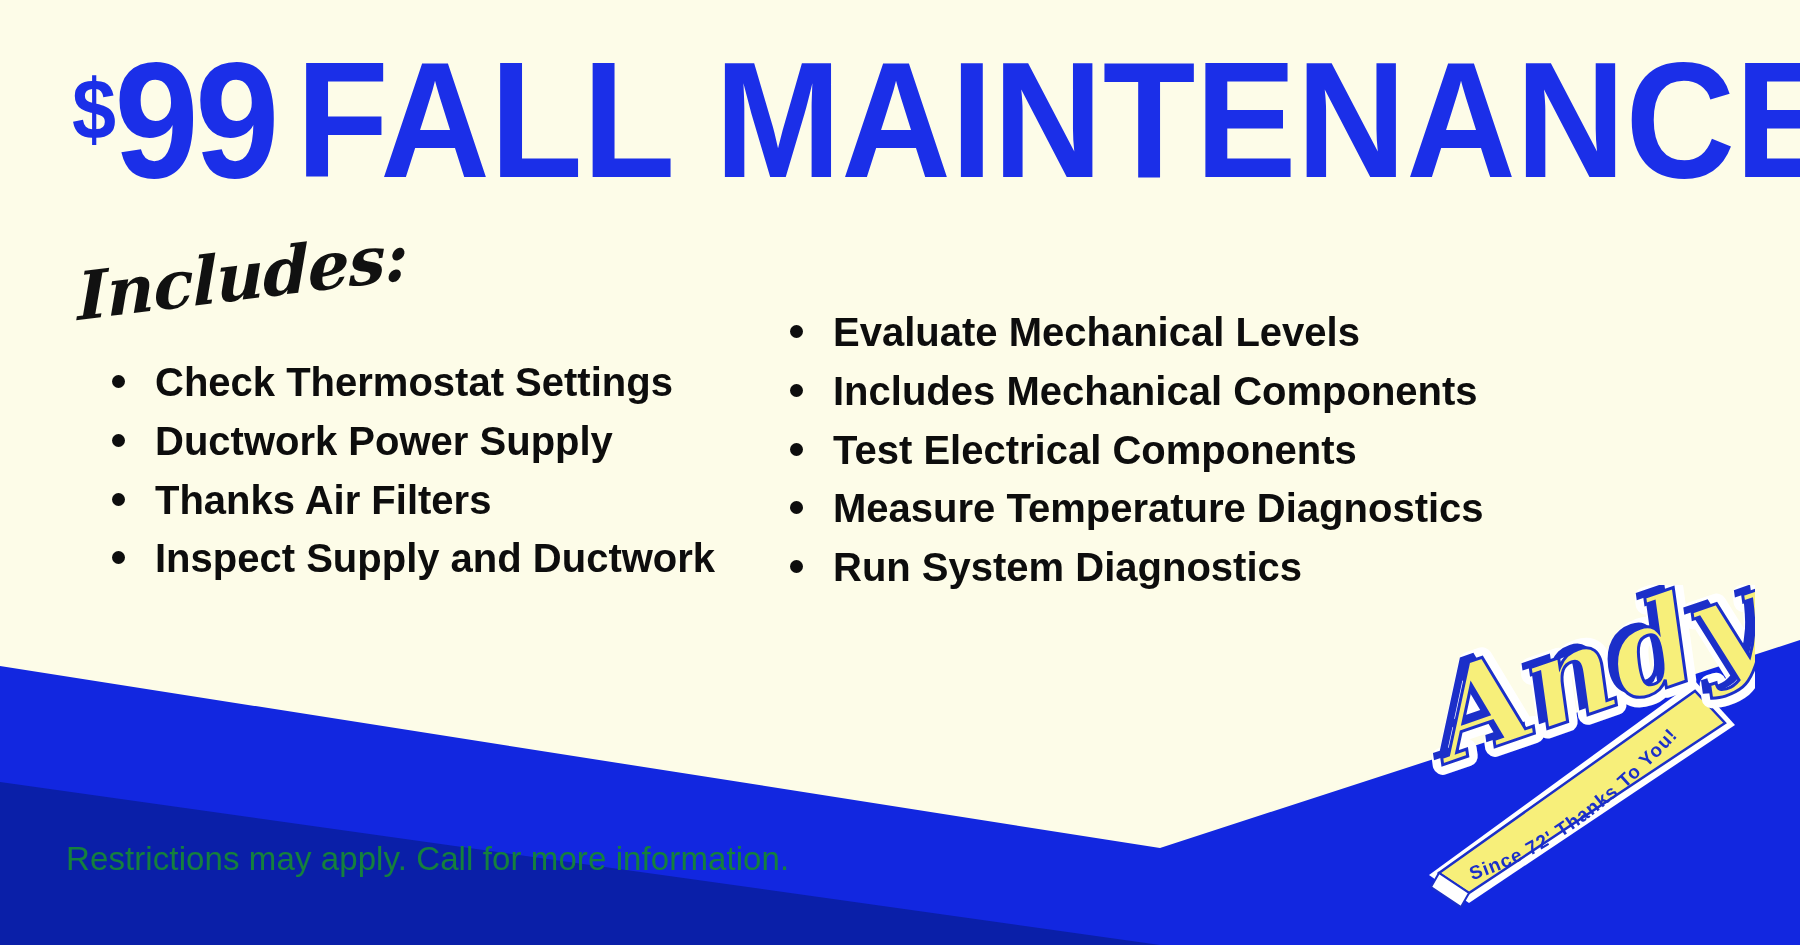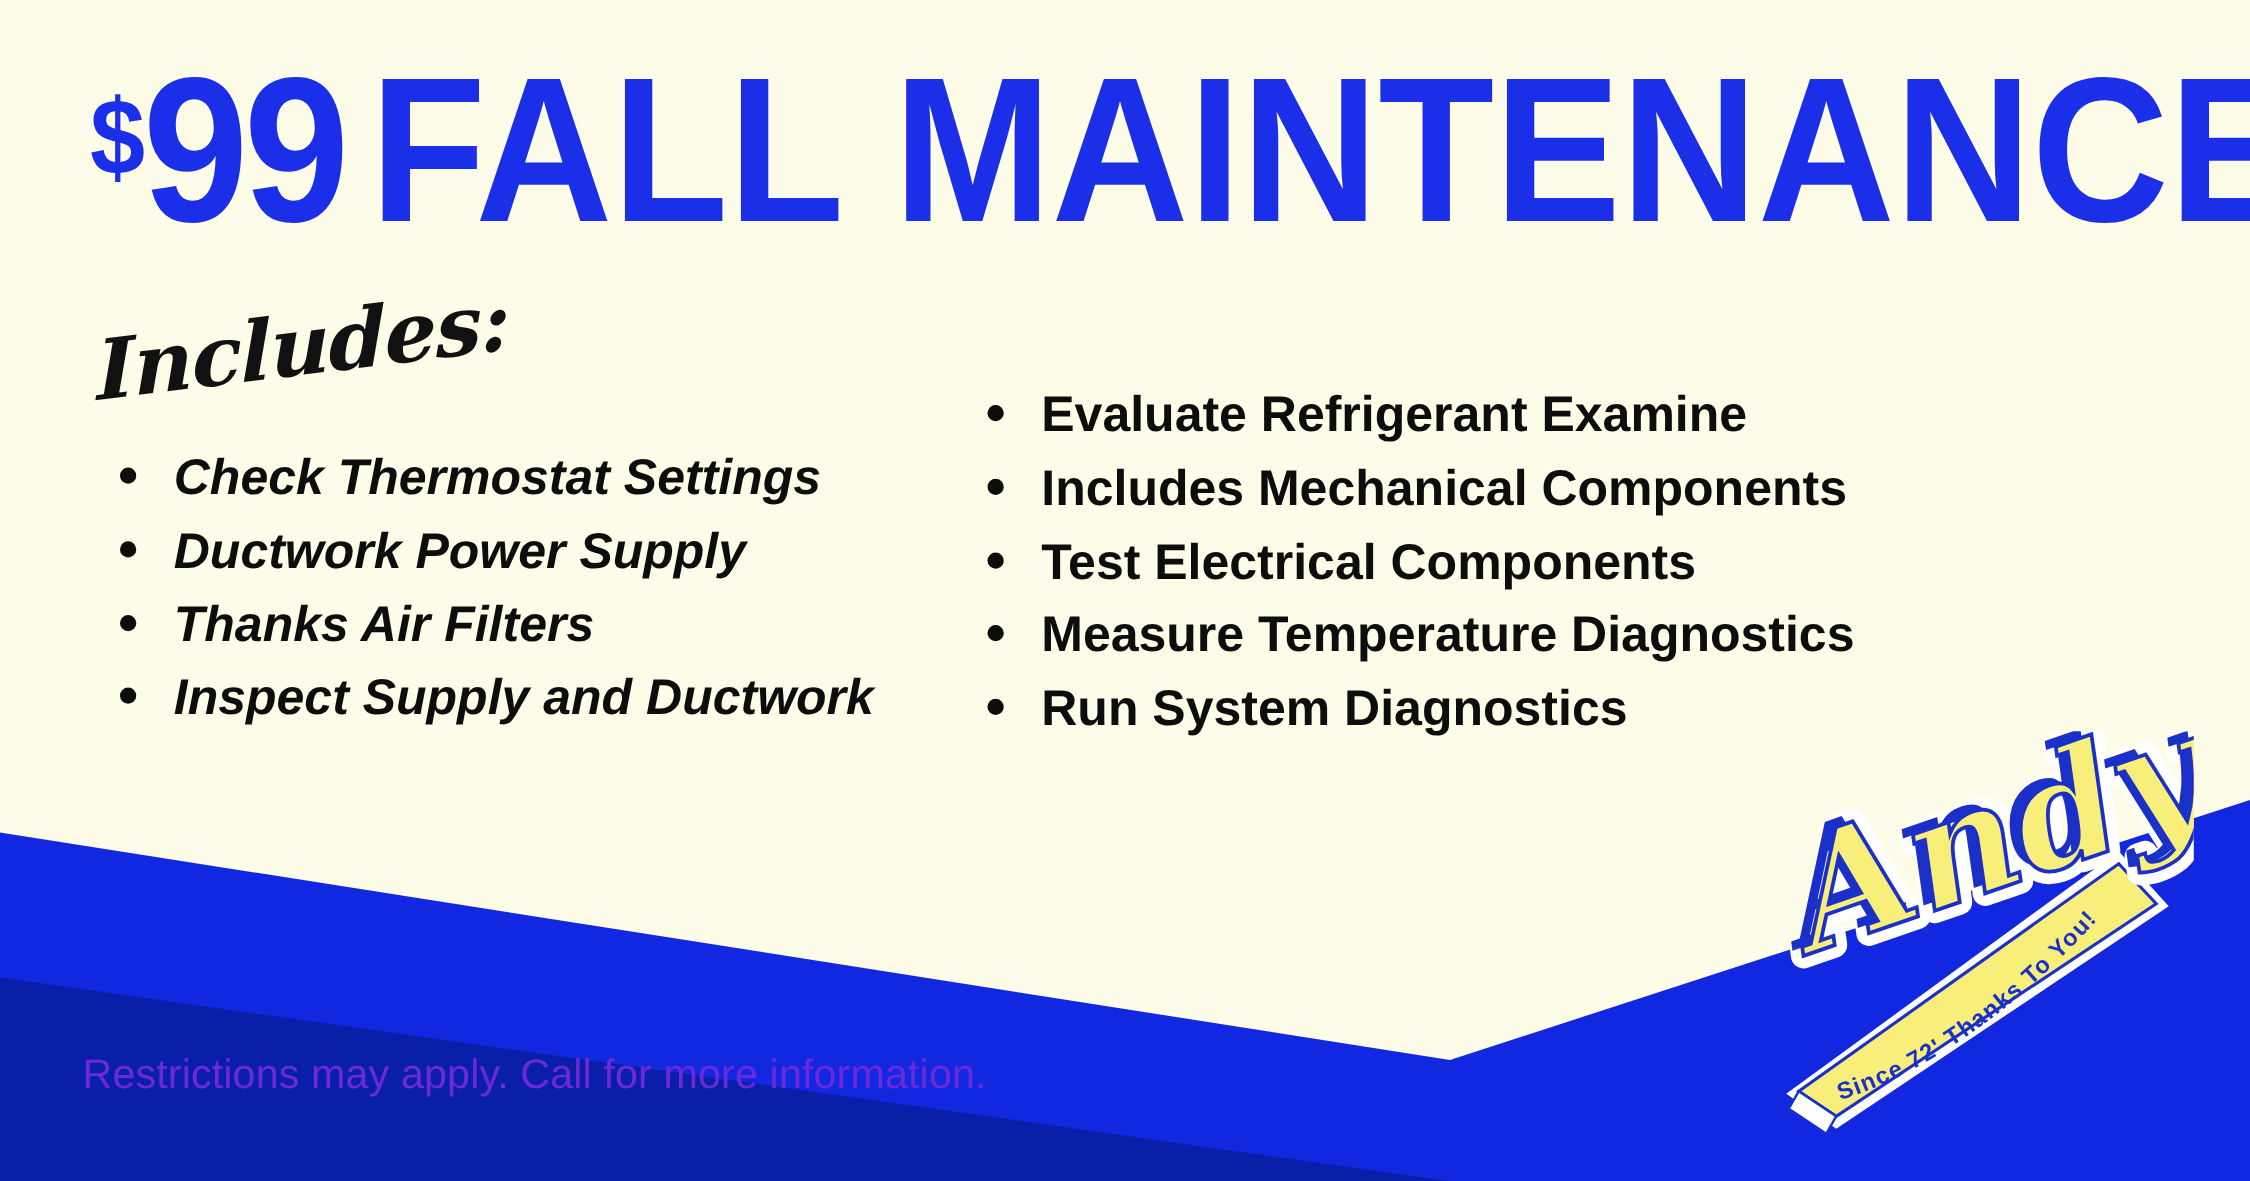--- a/index.html
+++ b/index.html
@@ -44,21 +44,21 @@
     font-weight:700;
     font-size:66px;
     color:#111111;
     transform:rotate(-7deg) skewX(-6deg);
     transform-origin:left bottom;
     letter-spacing:-1px;
   }
 
   
   .col{position:absolute;}
-  .col-left{left:96px;top:358px;font-style:italic;}
+  .col-left{left:112px;top:358px;}
   .col-right{left:790px;top:308px;}
 
   ul.list{list-style:none;margin:0;padding:0;}
   ul.list li{
     display:flex;align-items:baseline;
     margin-bottom:10px;
     color:#0D0D0D;
     font-size:40px;
     font-weight:700;
     line-height:1.22;
@@ -68,21 +68,21 @@
     flex:0 0 auto;
     width:13px;height:13px;border-radius:50%;
     background:#0D0D0D;
     margin-right:30px;
     position:relative;top:-8px;
   }
 
   
   .disclaimer{
     position:absolute;left:66px;top:840px;
-    color:#6d28d9;
+    color:#15803d;
     font-size:33px;
     font-weight:400;
     letter-spacing:0.1px;
     white-space:nowrap;
   }
 
   
   .logo{position:absolute;left:1395px;top:585px;width:360px;height:330px;}
   .logo svg{width:100%;height:100%;display:block;}
   .andy-text{
@@ -132,21 +132,21 @@
         <span class="dot"></span>
         <span>Inspect Supply and Ductwork</span>
       </li>
     </ul>
   </div>
 
   <div class="col col-right">
     <ul class="list">
       <li>
         <span class="dot"></span>
-        <span>Evaluate Refrigerant Examine</span>
+        <span>Evaluate Mechanical Levels</span>
       </li>
       <li>
         <span class="dot"></span>
         <span>Includes Mechanical Components</span>
       </li>
       <li>
         <span class="dot"></span>
         <span>Test Electrical Components</span>
       </li>
       <li>

